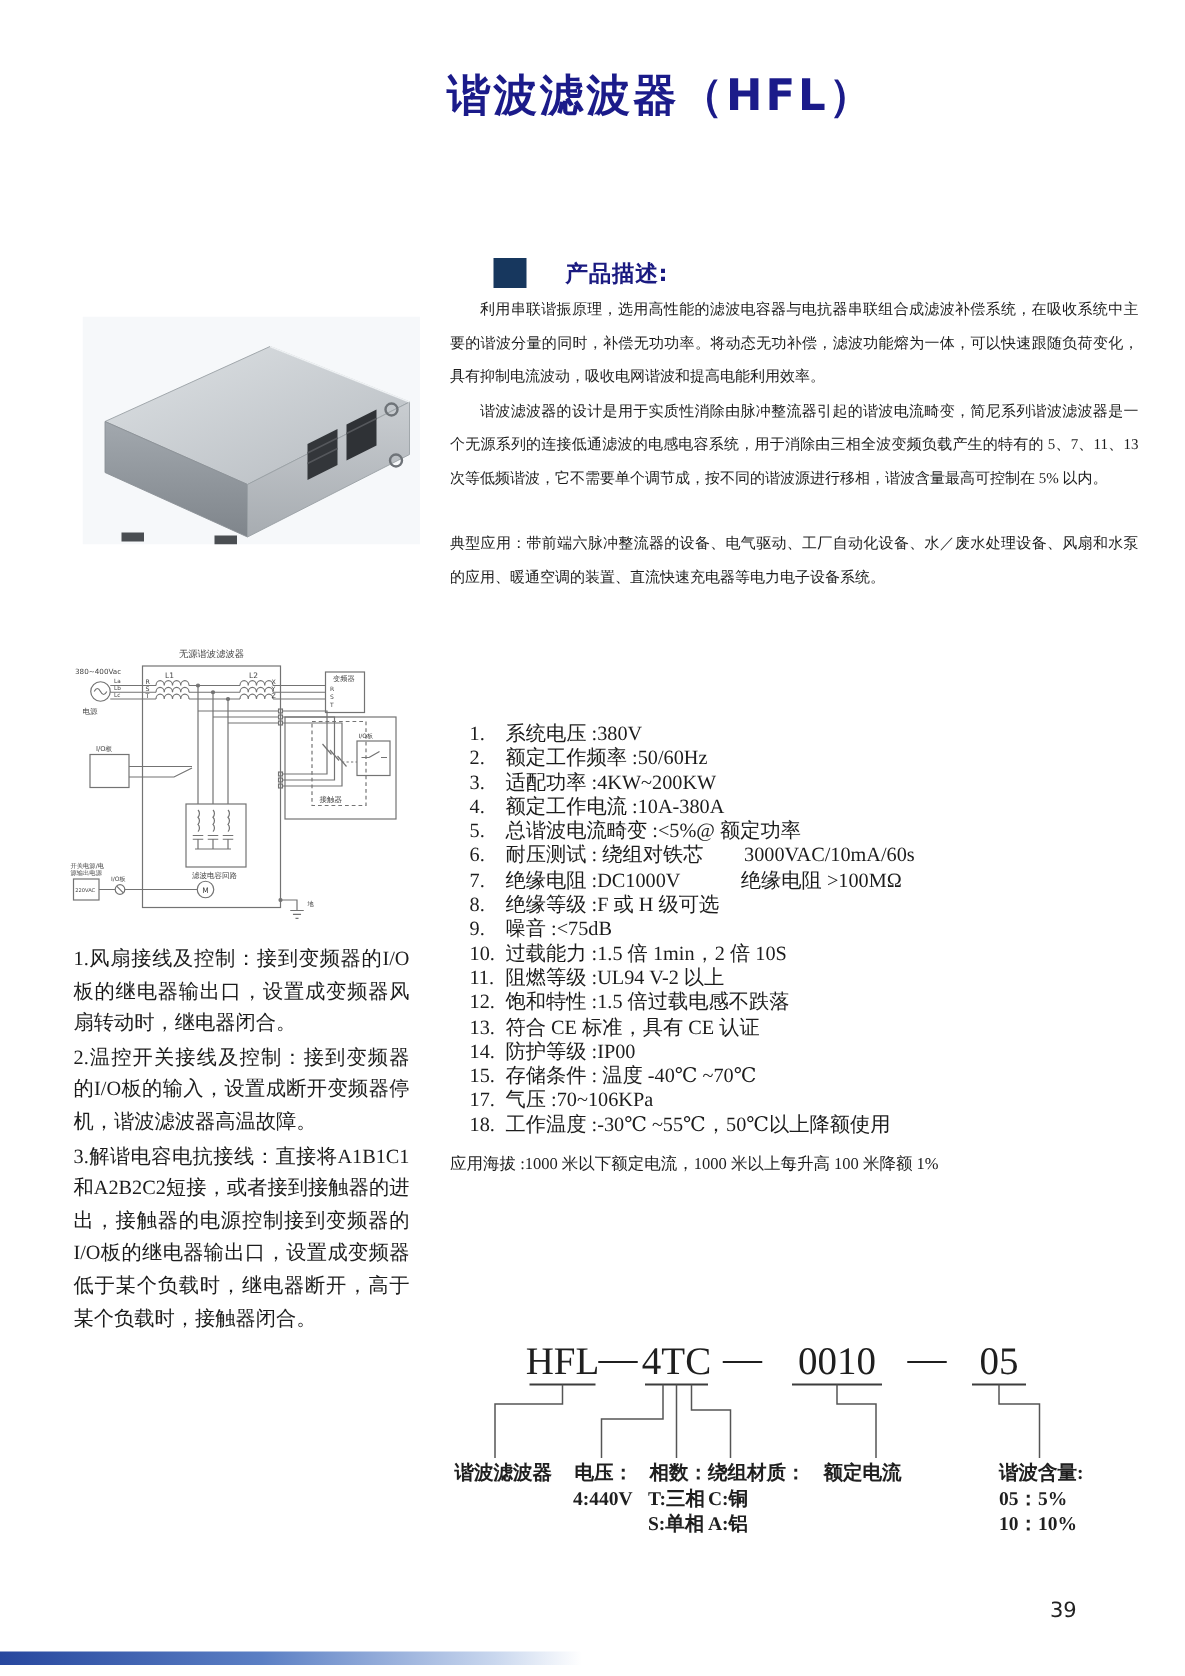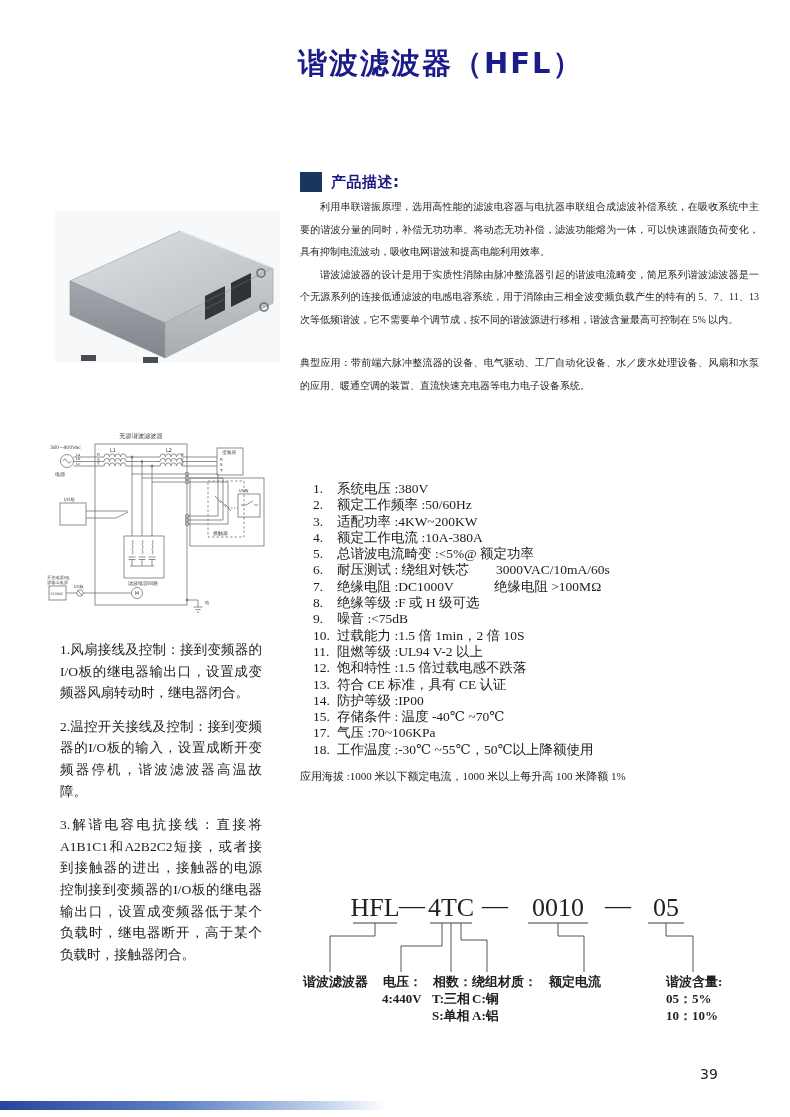--- a/index.html
+++ b/index.html
@@ -3,41 +3,41 @@
 <meta charset="utf-8">
 <style>
   html,body{margin:0;padding:0;background:#ffffff;}
   .page{position:relative;width:790px;height:1117px;background:#ffffff;overflow:hidden;
         font-family:"Liberation Serif","DejaVu Serif",serif;color:#1c1c1c;}
 
   .doc-title{position:absolute;left:298px;top:44px;
     font-family:"DejaVu Sans","Liberation Sans",sans-serif;
     font-weight:bold;font-size:29px;letter-spacing:2px;color:#1b1b8a;}
 
-  .sec-header{position:absolute;display:flex;align-items:center;gap:9px;}
+  .sec-header{position:absolute;display:flex;align-items:center;gap:26px;margin-left:29px;}
   .sec-header .sq{width:22px;height:20px;background:#17375e;flex:0 0 auto;}
   .sec-header .txt{font-family:"DejaVu Sans","Liberation Sans",sans-serif;
     font-weight:bold;font-size:15px;color:#1a1a80;letter-spacing:0.5px;}
   .sec-desc{left:300px;top:172px;}
   .sec-spec{left:300px;top:457px;}
 
   .desc{position:absolute;left:300px;top:196px;width:459px;}
   .desc p{margin:0;font-size:10px;line-height:22.5px;text-align:justify;}
   .desc p.indent{text-indent:2em;}
   .desc p.apps{margin-top:21px;}
 
   .spec-list{position:absolute;left:300px;top:481px;width:462px;}
   .spec-item{display:flex;padding-left:13px;font-size:13.5px;line-height:16.3px;}
   .spec-num{min-width:24px;flex:0 0 auto;}
   .spec-text{white-space:pre-wrap;}
   .spec-footnote{position:absolute;left:300px;top:768px;width:462px;
     font-size:11px;line-height:16.3px;}
 
   .notes{position:absolute;left:48px;top:627px;width:226px;}
-  .notes p{margin:12px;font-size:13.5px;line-height:21.6px;text-align:justify;}
+  .notes p{margin:1px;font-size:13.5px;line-height:21.6px;text-align:justify;}
 
   .photo{position:absolute;left:55px;top:211px;width:225px;height:152px;}
   .circuit{position:absolute;left:42px;top:428px;width:245px;height:195px;}
   .model{position:absolute;left:295px;top:890px;width:460px;height:150px;}
 
   .page-num{position:absolute;left:700px;top:1066px;
     font-family:"DejaVu Sans","Liberation Sans",sans-serif;font-size:14px;color:#222;}
 
   .footer-bar{position:absolute;left:0;top:1101px;width:388px;height:9px;
     background:linear-gradient(to right,#27479e 0%,#5b7fc4 45%,#c9d7ee 85%,#ffffff 100%);}

